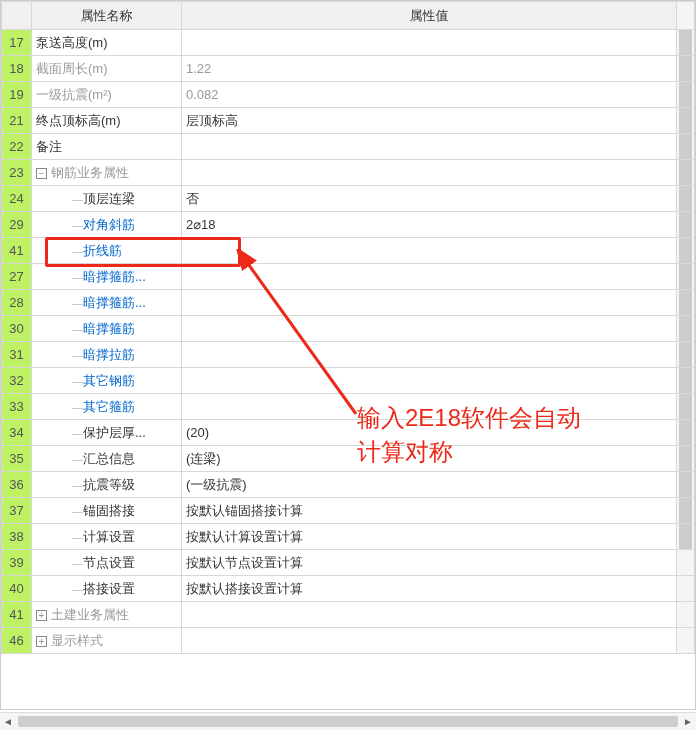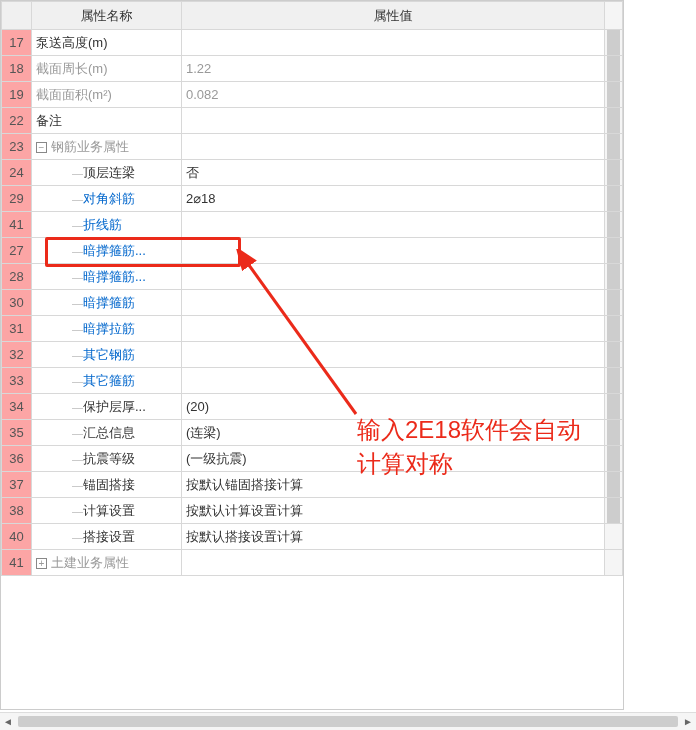--- a/index.html
+++ b/index.html
@@ -6,21 +6,21 @@
     body {
       font-family: "Microsoft YaHei", "SimSun", sans-serif;
       font-size: 13px;
       background: #fff;
       width: 696px;
       height: 730px;
       overflow: hidden;
       position: relative;
     }
     .table-container {
-      width: 624px;
+      width: 696px;
       height: 710px;
       overflow: hidden;
       border: 1px solid #ccc;
       position: relative;
     }
     table {
       border-collapse: collapse;
       width: 100%;
       table-layout: fixed;
     }
@@ -38,21 +38,21 @@
       text-align: center;
       font-weight: normal;
       color: #333;
       height: 28px;
     }
     .col-num { width: 30px; }
     .col-name { width: 150px; }
     .col-val { width: auto; }
     .col-scroll { width: 18px; }
     td.num {
-      background: #fca5a5;
+      background: #bef264;
       text-align: center;
       color: #555;
     }
     td.name {
       color: #333;
       border-radius: 6px;
     }
     td.name.link { color: #0066cc; }
     td.val { color: #333; }
     td.val.gray { color: #999; }
@@ -158,22 +158,30 @@
         <tr>
           <td class="num">18</td>
           <td class="name link val gray"><span>截面周长(m)</span></td>
           <td class="val gray">1.22</td>
           <td class="scroll-col thumb">
             <div class="scroll-thumb-piece"></div>
           </td>
         </tr>
         <tr>
           <td class="num">19</td>
-          <td class="name link val gray"><span>截面面积(m²)</span></td>
+          <td class="name link val gray"><span>一级抗震(m²)</span></td>
           <td class="val gray">0.082</td>
+          <td class="scroll-col thumb">
+            <div class="scroll-thumb-piece"></div>
+          </td>
+        </tr>
+        <tr>
+          <td class="num">21</td>
+          <td class="name"><span>终点顶标高(m)</span></td>
+          <td class="val">层顶标高</td>
           <td class="scroll-col thumb">
             <div class="scroll-thumb-piece"></div>
           </td>
         </tr>
         <tr>
           <td class="num">22</td>
           <td class="name"><span>备注</span></td>
           <td class="val"></td>
           <td class="scroll-col thumb">
             <div class="scroll-thumb-piece"></div>
@@ -291,48 +299,60 @@
             <div class="scroll-thumb-piece"></div>
           </td>
         </tr>
         <tr>
           <td class="num">38</td>
           <td class="name"><span class="tree-indent i2"></span><span class="branch">— </span><span>计算设置</span></td>
           <td class="val">按默认计算设置计算</td>
           <td class="scroll-col thumb">
             <div class="scroll-thumb-piece"></div>
           </td>
+        </tr>
+        <tr>
+          <td class="num">39</td>
+          <td class="name"><span class="tree-indent i2"></span><span class="branch">— </span><span>节点设置</span></td>
+          <td class="val">按默认节点设置计算</td>
+          <td class="scroll-col"></td>
         </tr>
         <tr>
           <td class="num">40</td>
           <td class="name"><span class="tree-indent i2"></span><span class="branch">— </span><span>搭接设置</span></td>
           <td class="val">按默认搭接设置计算</td>
           <td class="scroll-col"></td>
         </tr>
         <tr>
           <td class="num">41</td>
           <td class="name val gray"><span class="expander">+</span><span>土建业务属性</span></td>
+          <td class="val gray"></td>
+          <td class="scroll-col"></td>
+        </tr>
+        <tr>
+          <td class="num">46</td>
+          <td class="name val gray"><span class="expander">+</span><span>显示样式</span></td>
           <td class="val gray"></td>
           <td class="scroll-col"></td>
         </tr>
       </tbody>
   </table>
 
   <div class="highlight-box" style="left:44px; top:236px; width:196px; height:30px;"></div>
 
   <svg class="annotation-arrow" style="left:230px; top:248px; width:130px; height:170px;">
     <defs>
       <marker id="ah" markerWidth="10" markerHeight="10" refX="2" refY="3" orient="auto">
         <path d="M0,0 L0,6 L8,3 z" fill="#eb2a1a"></path>
       </marker>
     </defs>
     <line x1="125" y1="165" x2="15" y2="12" stroke="#eb2a1a" stroke-width="3" marker-end="url(#ah)"></line>
   </svg>
 
-  <div class="annotation-text" style="left:356px; top:412px;">
+  <div class="annotation-text" style="left:356px; top:400px;">
     <span>输入2E18软件会自动</span><br>
     <span>计算对称</span>
   </div>
 </div>
 
 <div class="hscroll">
   <div class="harrow">◄</div>
   <div class="htrack">
     <div class="hthumb"></div>
   </div>

